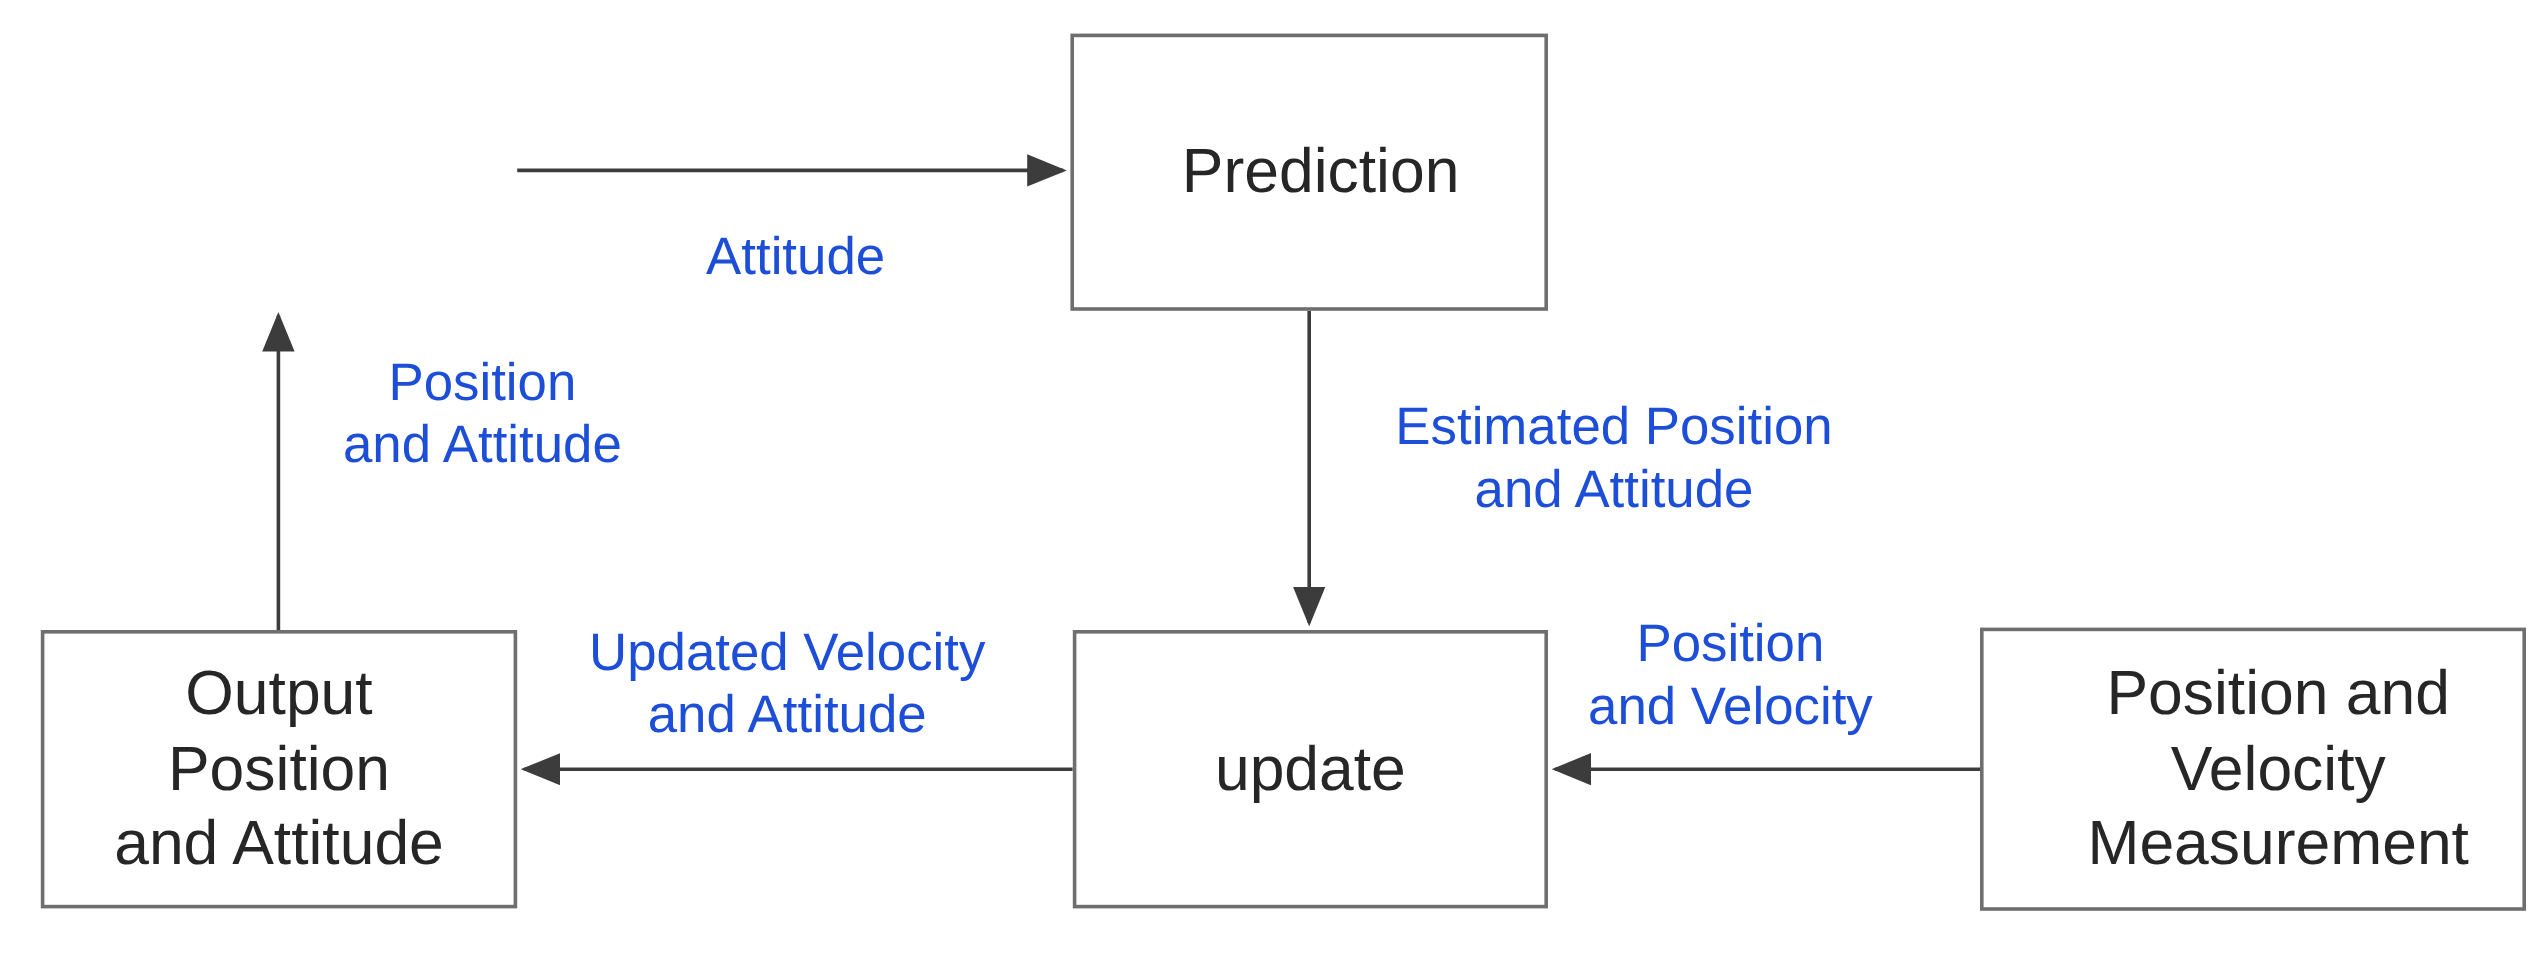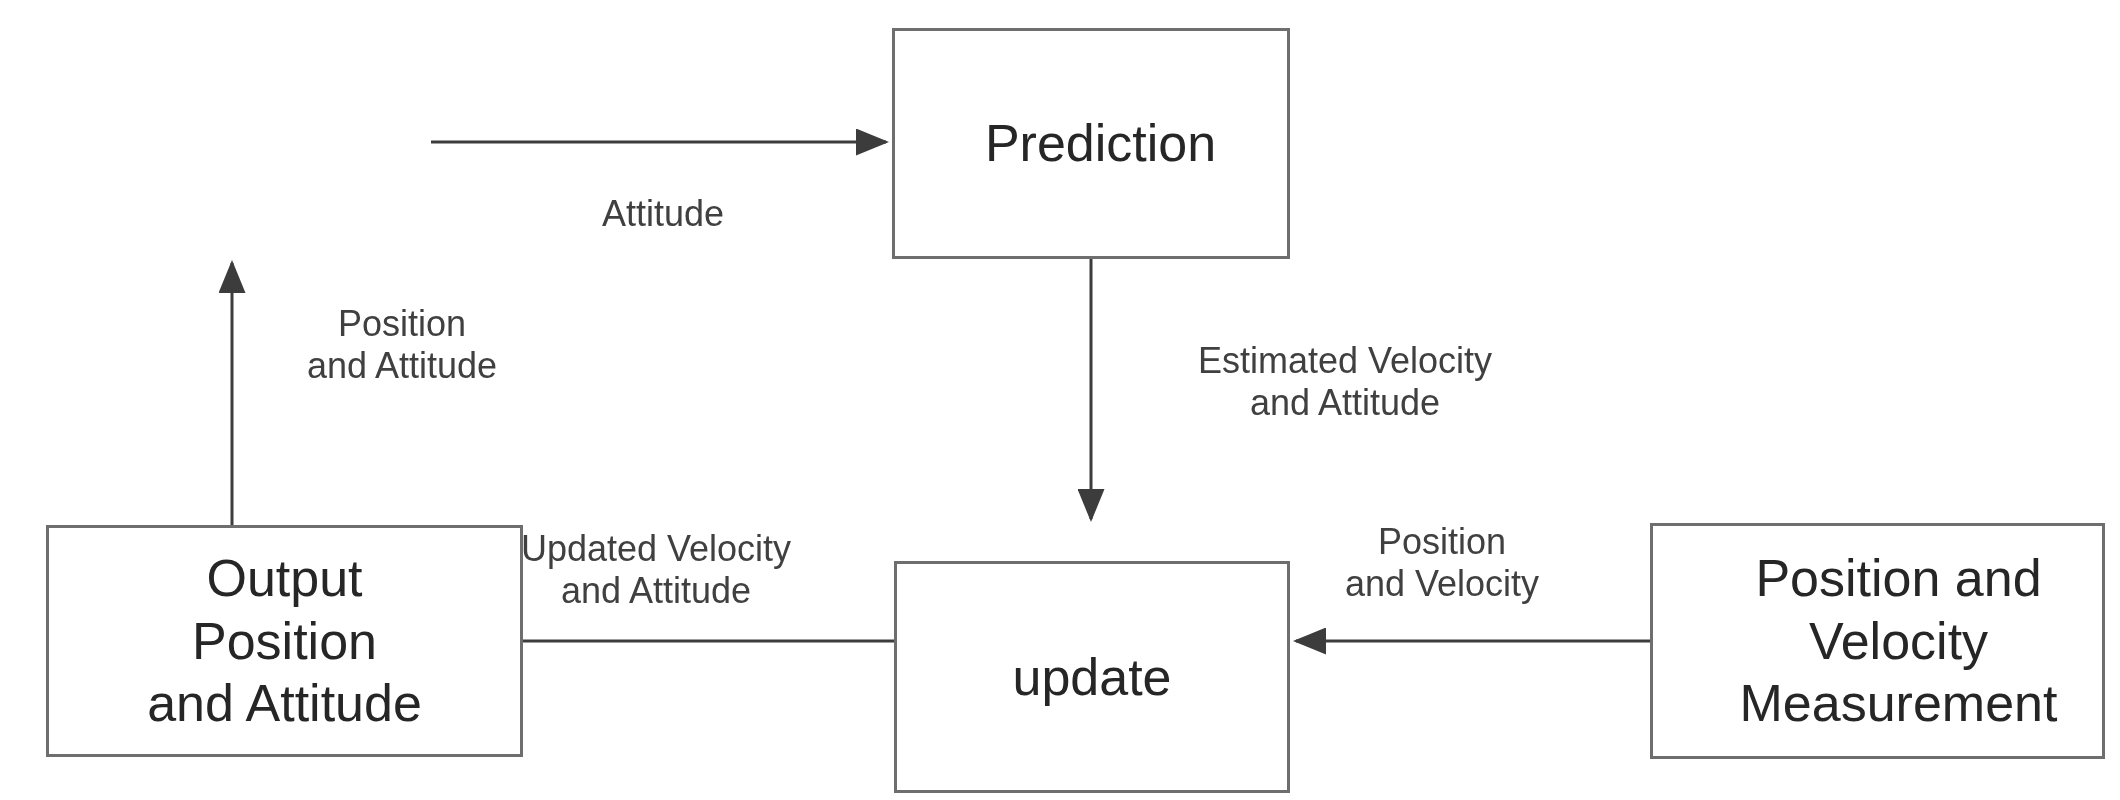--- a/index.html
+++ b/index.html
@@ -36,32 +36,32 @@
     align-items: center;
     justify-content: center;
     text-align: center;
     font-size: 52px;
     line-height: 1.2;
     white-space: pre-line;
     color: #262626;
   }
   #node-priori      { left: 34px;   top: 27px;  width: 397px; height: 230px; }
   #node-prediction  { left: 892px;  top: 28px;  width: 398px; height: 231px; padding-left: 19px; }
-  #node-update      { left: 894px;  top: 525px; width: 396px; height: 232px; margin-top: 36px; }
-  #node-output      { left: 46px;   top: 525px; width: 477px; height: 232px; }
+  #node-update      { left: 894px;  top: 525px; width: 396px; height: 232px; }
+  #node-output      { left: 34px;   top: 525px; width: 397px; height: 232px; }
   #node-measurement { left: 1650px; top: 523px; width: 455px; height: 236px; padding-left: 42px; }
 
   .edge-label {
     position: absolute;
     transform: translate(-50%, -50%);
     text-align: center;
-    font-size: 36px;
+    font-size: 44px;
     line-height: 1.18;
     white-space: pre-line;
-    color: #404040;
+    color: #1d4ed8;
   }
   #lbl-attitude  { left: 663px;  top: 214px; }
   #lbl-estimated { left: 1345px; top: 382px; }
   #lbl-posatt    { left: 402px;  top: 345px; }
   #lbl-updated   { left: 656px;  top: 570px; }
   #lbl-posvel    { left: 1442px; top: 563px; }
 </style>
 </head>
 <body>
 
@@ -88,21 +88,21 @@
   <div class="node" id="node-output">Output
 Position
 and Attitude</div>
 
   <div class="node" id="node-measurement">Position and
 Velocity
 Measurement</div>
 
   <div class="edge-label" id="lbl-attitude">Attitude</div>
 
-  <div class="edge-label" id="lbl-estimated">Estimated Velocity
+  <div class="edge-label" id="lbl-estimated">Estimated Position
 and Attitude</div>
 
   <div class="edge-label" id="lbl-posvel">Position
 and Velocity</div>
 
   <div class="edge-label" id="lbl-updated">Updated Velocity
 and Attitude</div>
 
   <div class="edge-label" id="lbl-posatt">Position
 and Attitude</div>

